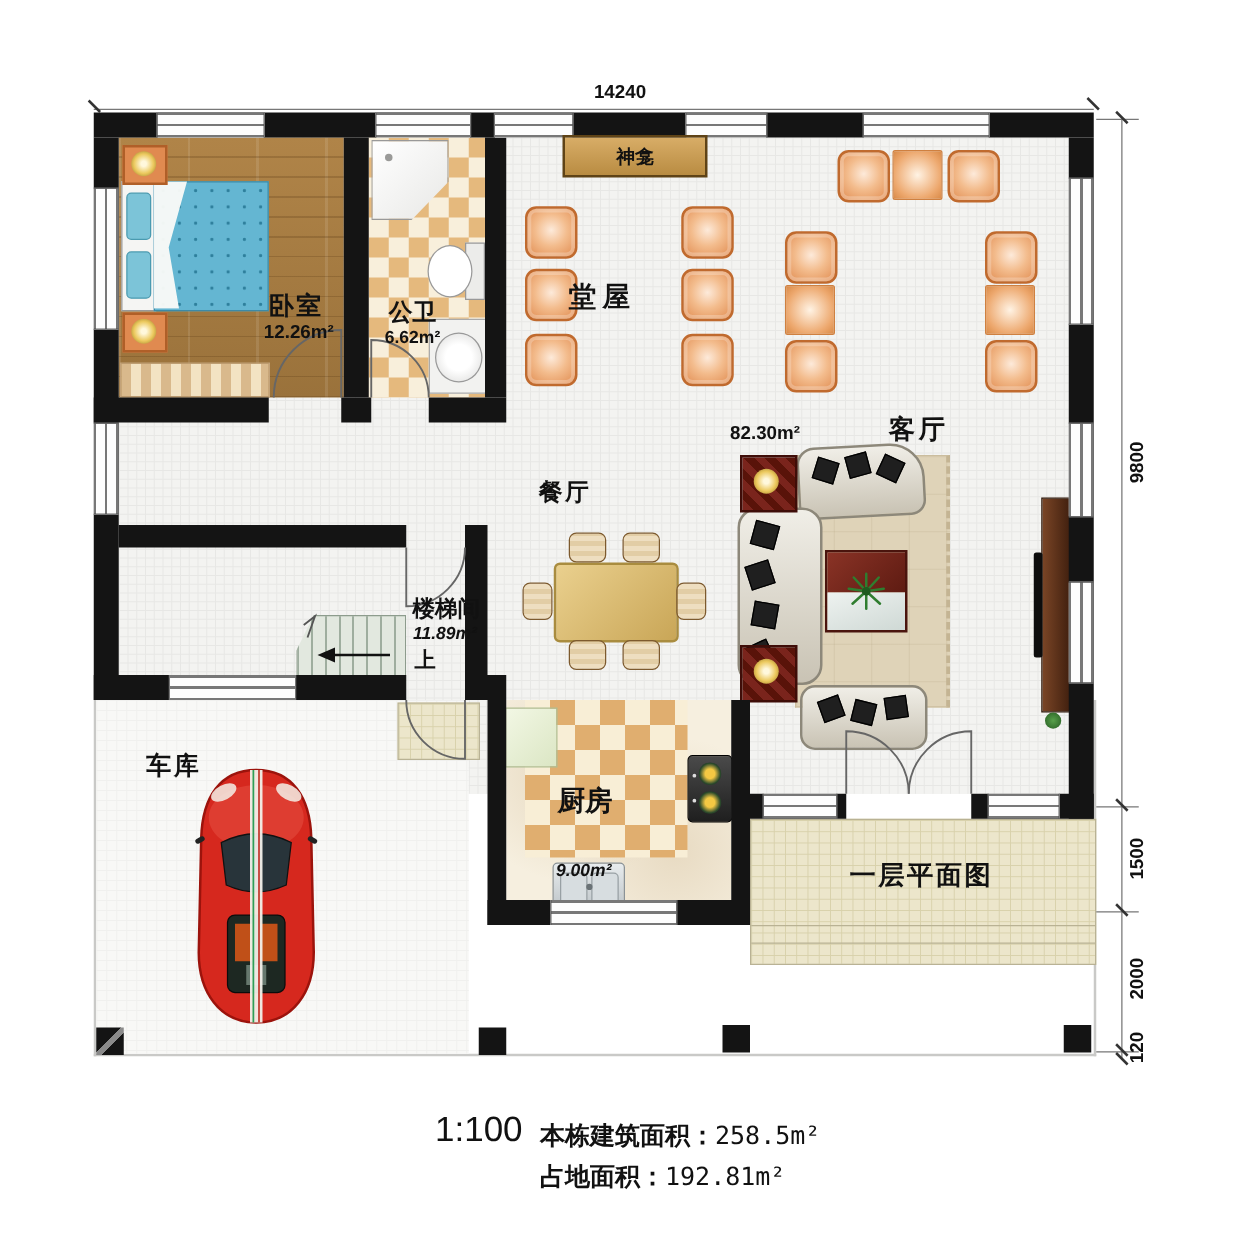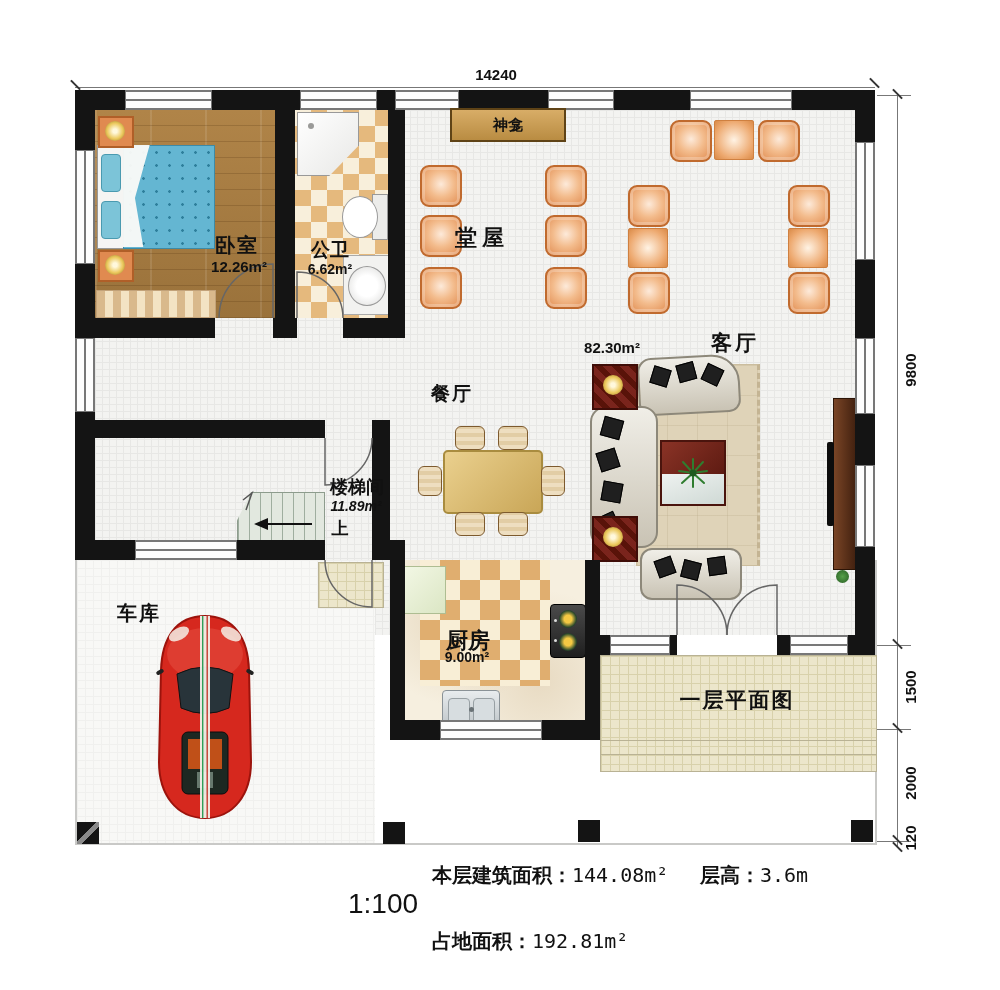--- a/index.html
+++ b/index.html
@@ -272,21 +272,21 @@
   <div class="lbl" style="left:330px;top:269px;font-size:14px;">6.62m²</div>
   <div class="lbl" style="left:482px;top:238px;font-size:22px;letter-spacing:5px;">堂屋</div>
   <div class="lbl" style="left:612px;top:347px;font-size:15px;">82.30m²</div>
   <div class="lbl" style="left:735px;top:343px;font-size:21px;letter-spacing:3px;">客厅</div>
   <div class="lbl" style="left:452px;top:394px;font-size:19px;letter-spacing:2px;">餐厅</div>
   <div class="lbl" style="left:357px;top:487px;font-size:18px;">楼梯间</div>
   <div class="lbl" style="left:356px;top:506px;font-size:14px;font-style:italic;">11.89m²</div>
   <div class="lbl" style="left:340px;top:528px;font-size:17px;">上</div>
   <div class="lbl" style="left:139px;top:613px;font-size:20px;letter-spacing:2px;">车库</div>
   <div class="lbl" style="left:468px;top:641px;font-size:22px;">厨房</div>
-  <div class="lbl" style="left:467px;top:657px;font-size:14px;">9.00m²</div>
+  <div class="lbl" style="left:467px;top:696px;font-size:14px;font-style:italic;">9.00m²</div>
   <div class="lbl" style="left:737px;top:700px;font-size:21px;letter-spacing:2px;">一层平面图</div>
 
   <div class="dimline" style="left:75px;top:87px;width:800px;height:1px;"></div>
   <div class="tick" style="left:69px;top:84px;"></div>
   <div class="tick" style="left:868px;top:82px;"></div>
   <div class="dim" style="left:496px;top:74px;">14240</div>
 
   <div class="dimline" style="left:897px;top:95px;width:1px;height:753px;"></div>
   <div class="tick" style="left:891px;top:93px;"></div>
   <div class="tick" style="left:891px;top:643px;"></div>
@@ -297,22 +297,21 @@
   <div class="dimline" style="left:877px;top:645px;width:34px;height:1px;"></div>
   <div class="dimline" style="left:877px;top:729px;width:34px;height:1px;"></div>
   <div class="dimline" style="left:877px;top:841px;width:34px;height:1px;"></div>
   <div class="dim dim-v" style="left:910px;top:370px;">9800</div>
   <div class="dim dim-v" style="left:910px;top:687px;">1500</div>
   <div class="dim dim-v" style="left:910px;top:783px;">2000</div>
   <div class="dim dim-v" style="left:910px;top:838px;">120</div>
 
   <div style="position:absolute;left:0;top:852px;width:1000px;height:138px;z-index:50;">
     <div style="position:absolute;left:348px;top:36px;font-size:28px;">1:100</div>
-    <div style="position:absolute;left:432px;top:10px;font-size:20px;">
-      <span style="font-weight:bold;">本层建筑面积：</span><span style="font-family:'DejaVu Sans Mono',monospace;">144.08m²</span>
-      <span style="font-weight:bold;margin-left:26px;">层高：</span><span style="font-family:'DejaVu Sans Mono',monospace;">3.6m</span>
+    <div style="position:absolute;left:432px;top:43px;font-size:20px;">
+      <span style="font-weight:bold;">本栋建筑面积：</span><span style="font-family:'DejaVu Sans Mono',monospace;">258.5m²</span>
     </div>
     <div style="position:absolute;left:432px;top:76px;font-size:20px;">
       <span style="font-weight:bold;">占地面积：</span><span style="font-family:'DejaVu Sans Mono',monospace;">192.81m²</span>
     </div>
   </div>
 
 </div>
 
 </body></html>

